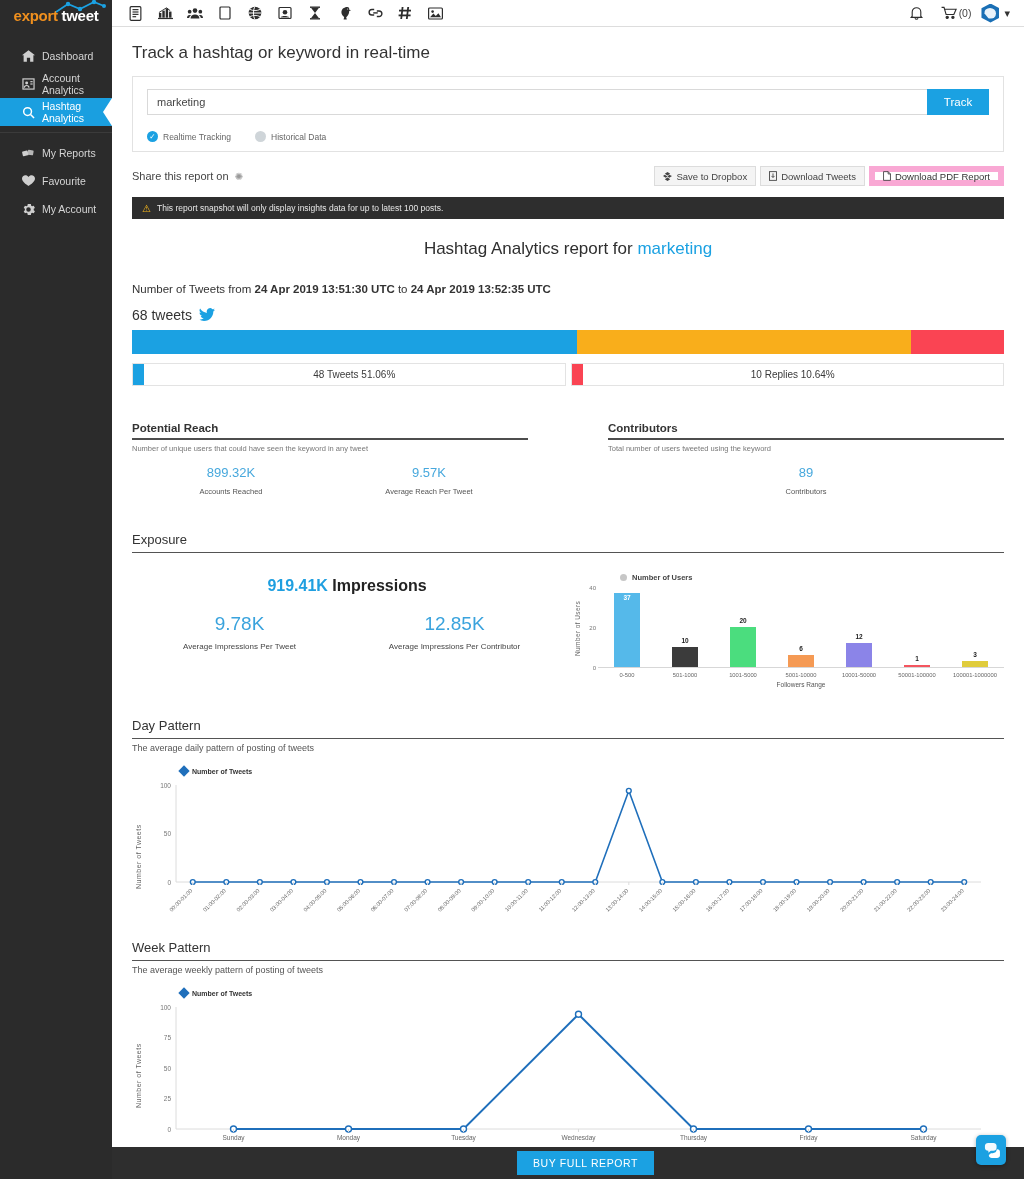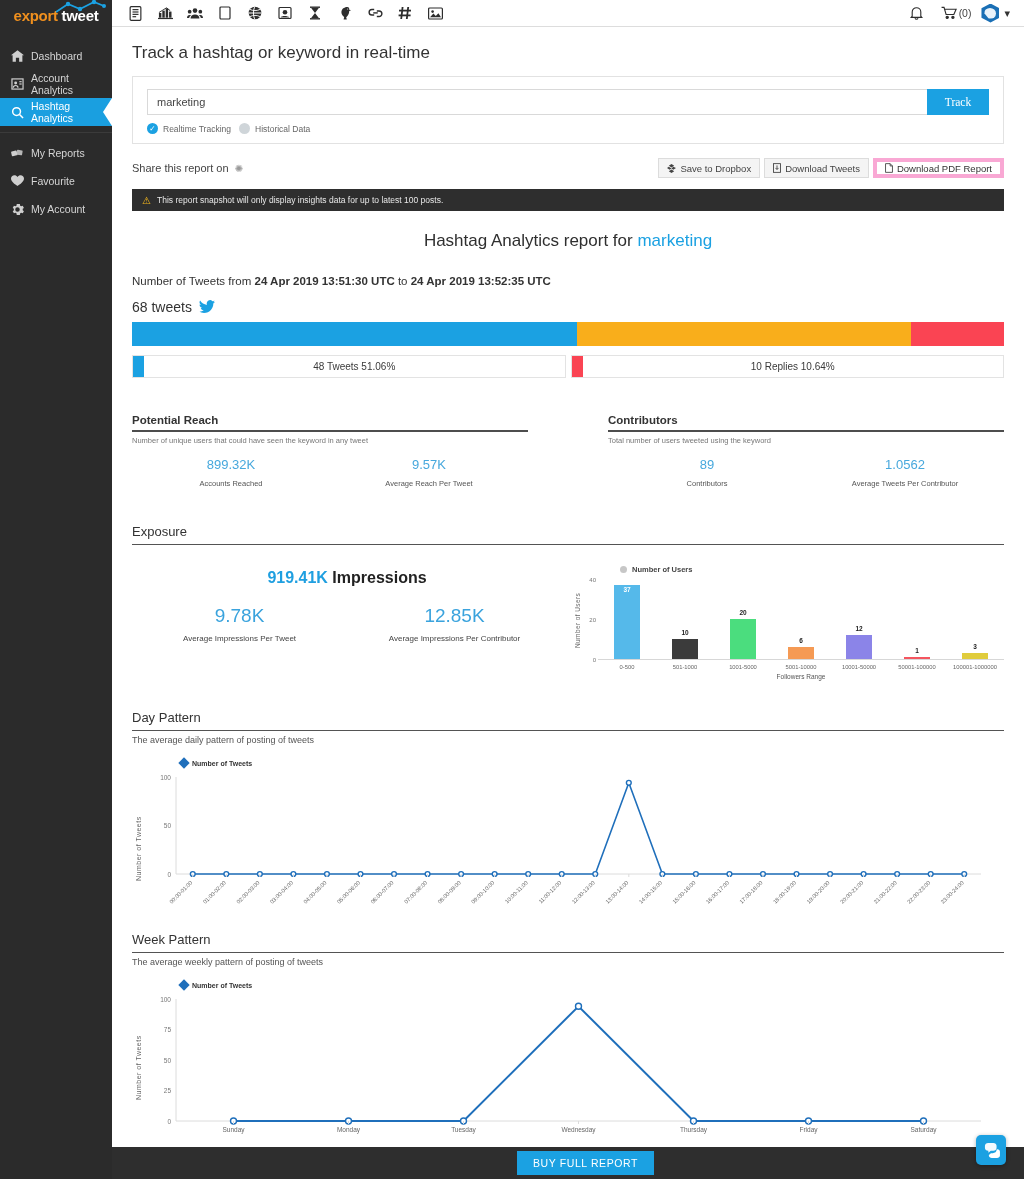--- a/index.html
+++ b/index.html
@@ -28,21 +28,21 @@
   }
   .brand-text { font-size: 15px; font-weight: 600; letter-spacing: -.3px; }
   .brand-export { color: #f0901e; }
   .brand-tweet { color: #ffffff; }
   .brand-swoosh { position: absolute; right: 6px; top: 0px; }
   .nav-divider { height: 1px; background: #3b3b3b; margin: 6px 0; }
   .nav-item {
     display: flex; align-items: center;
     gap: 7px;
     height: 28px;
-    padding-left: 11px;
+    padding-left: 22px;
     color: #d5d5d5;
     font-size: 10.5px;
     cursor: pointer;
     position: relative;
   }
   .nav-item.active { background: #1a9fe0; color: #fff; }
   .nav-item.active::after {
     content: ""; position: absolute; right: 0; top: 0;
     border-top: 14px solid transparent;
     border-bottom: 14px solid transparent;
@@ -106,23 +106,23 @@
     flex: 1; height: 26px;
     border: 1px solid #d9d9d9; border-right: none;
     padding: 0 9px; font-size: 11px; color: #444;
     font-family: "Liberation Sans", sans-serif;
     outline: none; background: #fff;
   }
   .track-btn {
     width: 62px; height: 26px;
     background: #1ba1e2; border: none; color: #fff;
     font-size: 11.5px; cursor: pointer;
-    font-family: Liberation Serif, serif;
-  }
-  .radios { display: flex; align-items: center; gap: 8px; margin-top: 8px; }
+    font-family: Liberation Sans, sans-serif;
+  }
+  .radios { display: flex; align-items: center; gap: 24px; margin-top: 16px; }
   .radio { display: flex; align-items: center; gap: 5px; cursor: pointer; }
   .radio-dot {
     width: 11px; height: 11px; border-radius: 50%;
     background: #cfd5d9; display:flex; align-items:center; justify-content:center;
   }
   .radio-dot.on { background: #1ba1e2; }
   .radio-dot.on::after { content:"\2713"; color:#fff; font-size:7.5px; line-height:1; }
   .radio-label { font-size: 8.5px; color: #666; }
 
   .share-row {
@@ -131,21 +131,21 @@
   }
   .share-text { font-size: 11px; color: #444; }
   .share-dots { margin-left: 6px; color: #999; font-size: 10px; letter-spacing: 1px; }
   .btn-group { margin-left: auto; display: flex; gap: 4px; }
   .ebtn {
     height: 20px; display: flex; align-items: center; gap: 4px;
     padding: 0 8px; font-size: 9.5px; color: #444;
     background: #f4f4f4; border: 1px solid #dcdcdc;
     cursor: pointer; white-space: nowrap;
   }
-  .ebtn.outline { background: #fff; border: 4px solid #f9a8d4; color: #333; }
+  .ebtn.outline { background: #fff; border: 6px solid #f9a8d4; color: #333; }
   .ebtn svg { display: block; }
 
   .report-wrap { padding: 0 20px; }
   .warn-bar {
     background: #2e2e2e; color: #e8e8e8;
     height: 22px; display: flex; align-items: center;
     gap: 6px; padding: 0 10px; font-size: 8.5px;
     margin-top: 10px;
   }
   .warn-ico { color: #f2b51c; font-size: 10px; }
@@ -560,24 +560,20 @@
       </div>
 
       <div class="metric-col">
         <div class="mc-title">Contributors</div>
         <div class="mc-rule"></div>
         <div class="mc-sub">Total number of users tweeted using the keyword</div>
         <div class="mc-vals">
           <div class="mc-v">
             <div class="mc-num">89</div>
             <div class="mc-cap">Contributors</div>
-          </div>
-          <div class="mc-v">
-            <div class="mc-num">1.0562</div>
-            <div class="mc-cap">Average Tweets Per Contributor</div>
           </div>
         </div>
       </div>
     </div>
 
     <div style="margin-top:36px">
       <div class="sec-title">Exposure</div>
       <div class="sec-rule"></div>
 
       <div class="exposure-wrap">

